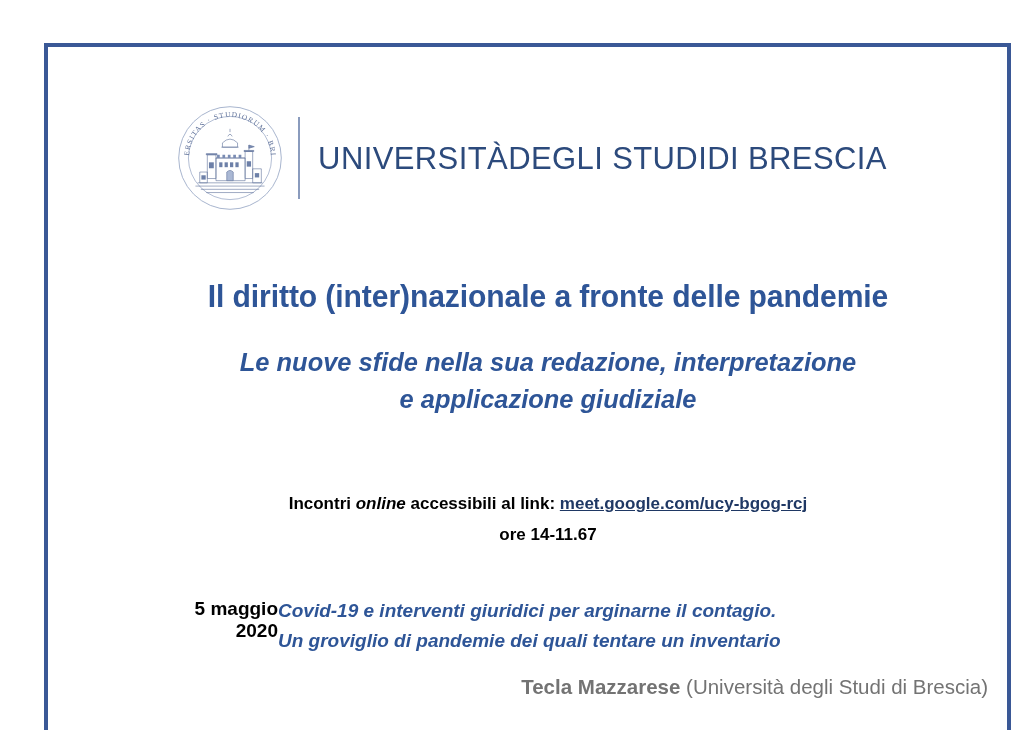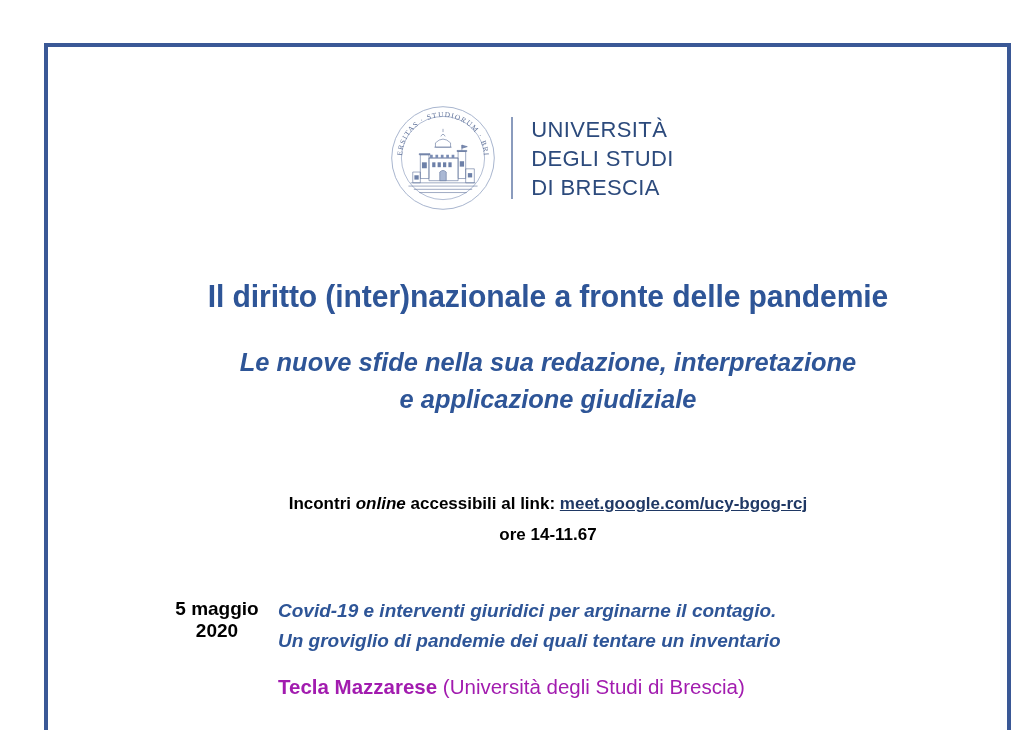--- a/index.html
+++ b/index.html
@@ -48,24 +48,24 @@
   }
   #logo-divider {
     width: 2px;
     height: 82px;
     background: #8a9bbd;
     margin: 0 18px 0 14px;
     flex: 0 0 auto;
   }
   #logo-text {
     display: flex;
-    flex-direction: column;
+    flex-direction: row;
     justify-content: center;
     color: #2c4a7c;
-    font-size: 22px;
+    font-size: 31px;
     line-height: 29px;
     letter-spacing: 0.4px;
     font-weight: 400;
     white-space: nowrap;
   }
   
   #title {
     position: absolute;
     left: 60px;
     top: 231px;
@@ -117,42 +117,42 @@
     top: 549px;
     width: 880px;
   }
   .entry {
     display: flex;
     align-items: flex-start;
   }
   .entry-date {
     width: 170px;
     flex: 0 0 170px;
-    text-align: center;
+    text-align: right;
     padding-left: 48px;
     box-sizing: border-box;
     color: #000000;
     font-size: 19px;
     font-weight: bold;
     padding-top: 2px;
   }
   .entry-body {
     flex: 1 1 auto;
   }
   .entry-title {
     color: #2e5597;
     font-size: 19px;
     line-height: 30px;
     font-weight: bold;
     font-style: italic;
   }
   .entry-speaker {
     margin-top: 19px;
-    text-align: left;
-    color: #a21caf;
+    text-align: right;
+    color: #737373;
     font-size: 20.5px;
   }
   .entry-speaker .who { font-weight: bold; }
   .entry-speaker .aff { font-weight: normal; }
 </style>
 </head>
 <body>
 
 <div id="poster">
   <div id="frame">

